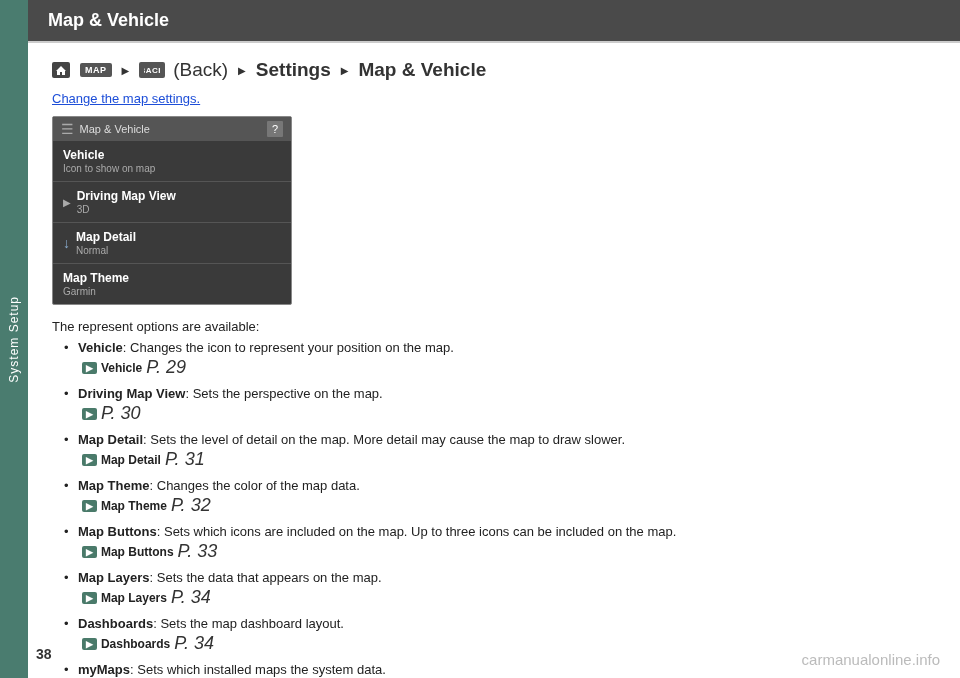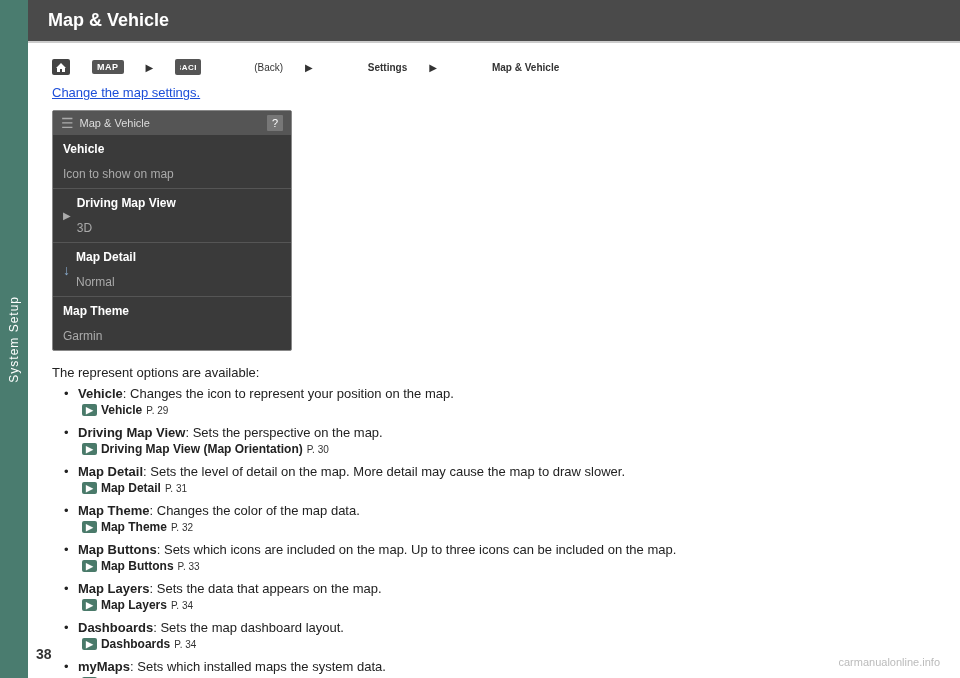--- a/index.html
+++ b/index.html
@@ -52,21 +52,21 @@
     .content {
       padding: 16px 24px;
       flex: 1;
       overflow-y: auto;
     }
 
     
     .nav-row {
       display: flex;
       align-items: center;
-      gap: 20px;
+      gap: 8px;
       margin-bottom: 10px;
       font-size: 13px;
     }
     .nav-icon {
       display: inline-flex;
       align-items: center;
       justify-content: center;
       background: #555;
       color: white;
       font-size: 9px;
@@ -74,23 +74,22 @@
       padding: 2px 5px;
       border-radius: 2px;
       letter-spacing: 0.5px;
     }
     .nav-arrow {
       font-size: 10px;
       color: #333;
       margin: 0 2px;
     }
     .nav-text {
-      font-size: 10px;
+      font-size: 19px;
       color: #333;
-      margin-left: 33px;
     }
     .nav-bold {
       font-weight: bold;
     }
     .home-icon {
       display: inline-flex;
       align-items: center;
       justify-content: center;
       width: 18px;
       height: 16px;
@@ -159,23 +158,23 @@
     }
     .menu-item:last-child {
       border-bottom: none;
     }
     .menu-item-title {
       font-size: 12px;
       color: #fff;
       font-weight: bold;
     }
     .menu-item-sub {
-      font-size: 12px;
+      font-size: 10px;
       color: #aaa;
-      margin-top: 11px;
+      margin-top: 1px;
     }
     .menu-item-row {
       display: flex;
       align-items: center;
       gap: 6px;
     }
     .chevron-right {
       color: #aaa;
       font-size: 10px;
     }
@@ -233,40 +232,41 @@
       font-size: 9px;
       padding: 1px 4px;
       border-radius: 2px;
       font-weight: bold;
     }
     .ref-text {
       font-weight: bold;
       font-size: 12px;
     }
     .ref-page {
-      font-size: 10px;
+      font-size: 18px;
       color: #333;
+      font-style: italic;
     }
 
     
     .page-number {
       position: absolute;
       bottom: 16px;
       left: 36px;
       font-size: 14px;
       font-weight: bold;
       color: #333;
     }
 
     
     .watermark {
       position: absolute;
       bottom: 10px;
       right: 20px;
-      font-size: 11px;
+      font-size: 15px;
       color: #bbb;
     }
   </style>
 </head>
 <body>
 
 <div class="sidebar">
   <span class="sidebar-label">System Setup</span>
 </div>
 
@@ -355,21 +355,20 @@
             <span class="ref-icon">▶</span>
             <span class="ref-text">Vehicle</span>
             <span class="ref-page">P. 29</span>
           </div>
         </li>
 
         <li>
           <span class="item-bold">Driving Map View</span><span>:</span><span> Sets the perspective on the map.</span>
           <div class="ref-line">
             <span class="ref-icon">▶</span>
-            <span class="ref-text">Driving Map View (Map Orientation)</span>
             <span class="ref-page">P. 30</span>
           </div>
         </li>
 
         <li>
           <span class="item-bold">Map Detail</span><span>:</span><span> Sets the level of detail on the map. More detail may cause the map to draw slower.</span>
           <div class="ref-line">
             <span class="ref-icon">▶</span>
             <span class="ref-text">Map Detail</span>
             <span class="ref-page">P. 31</span>

